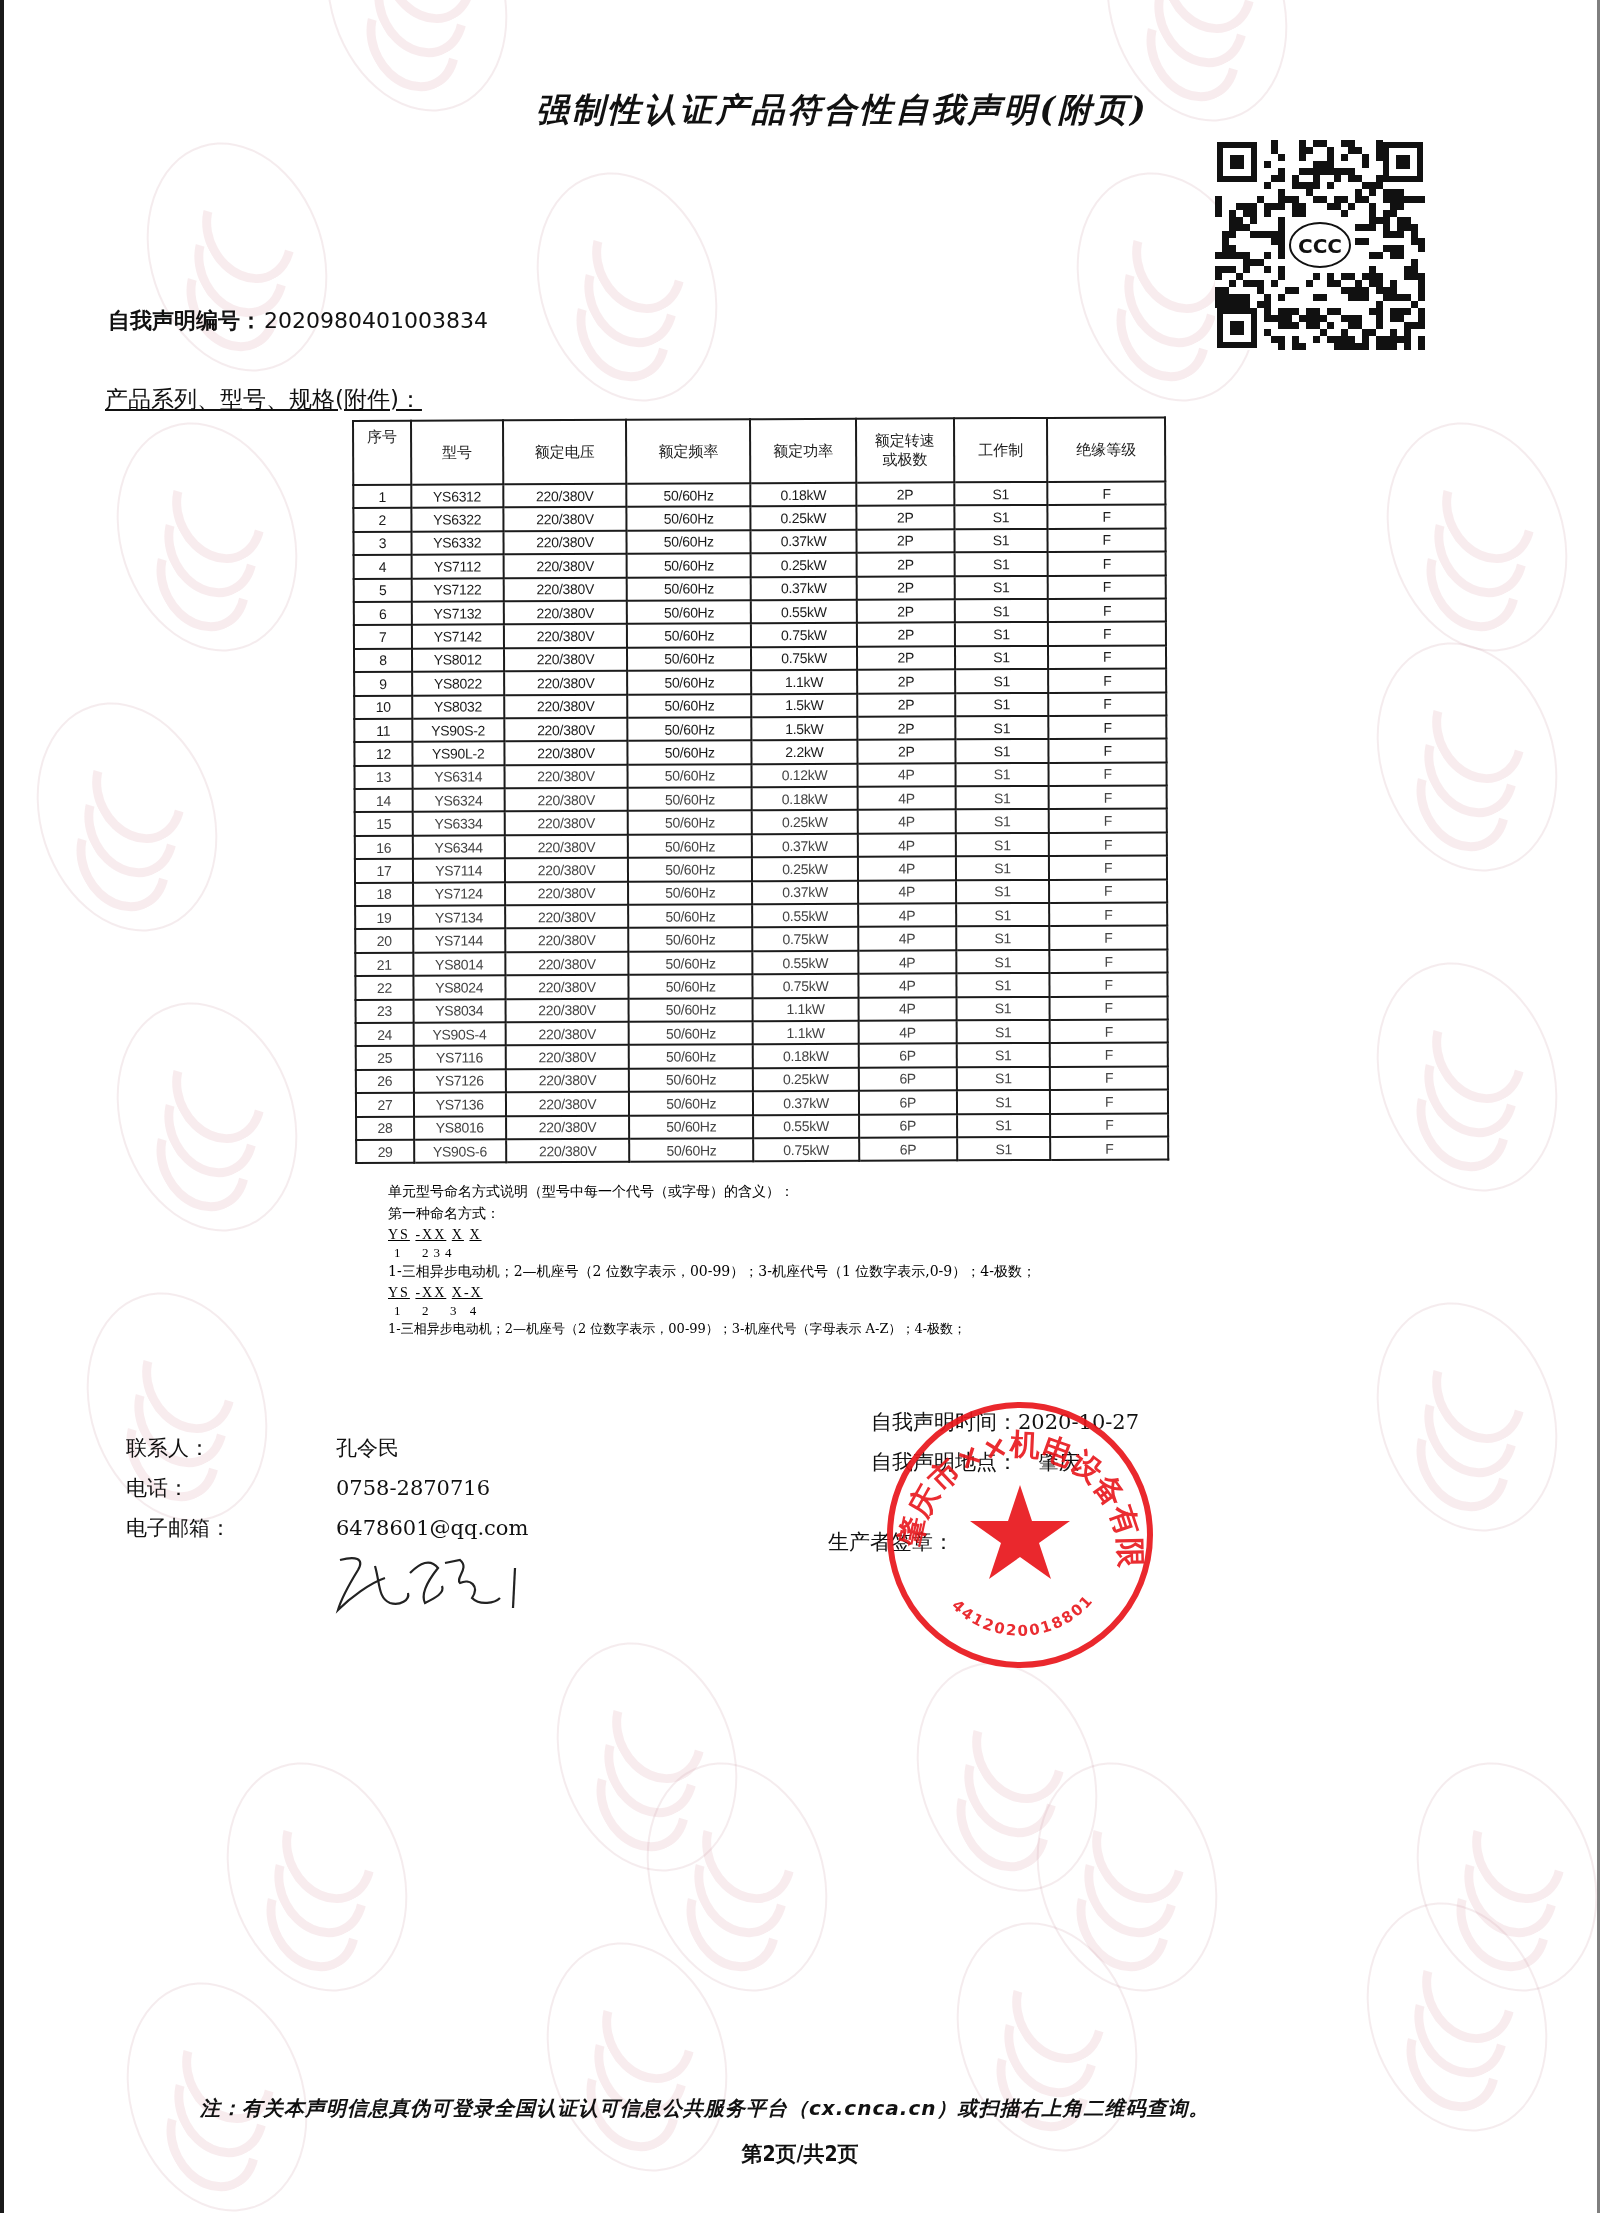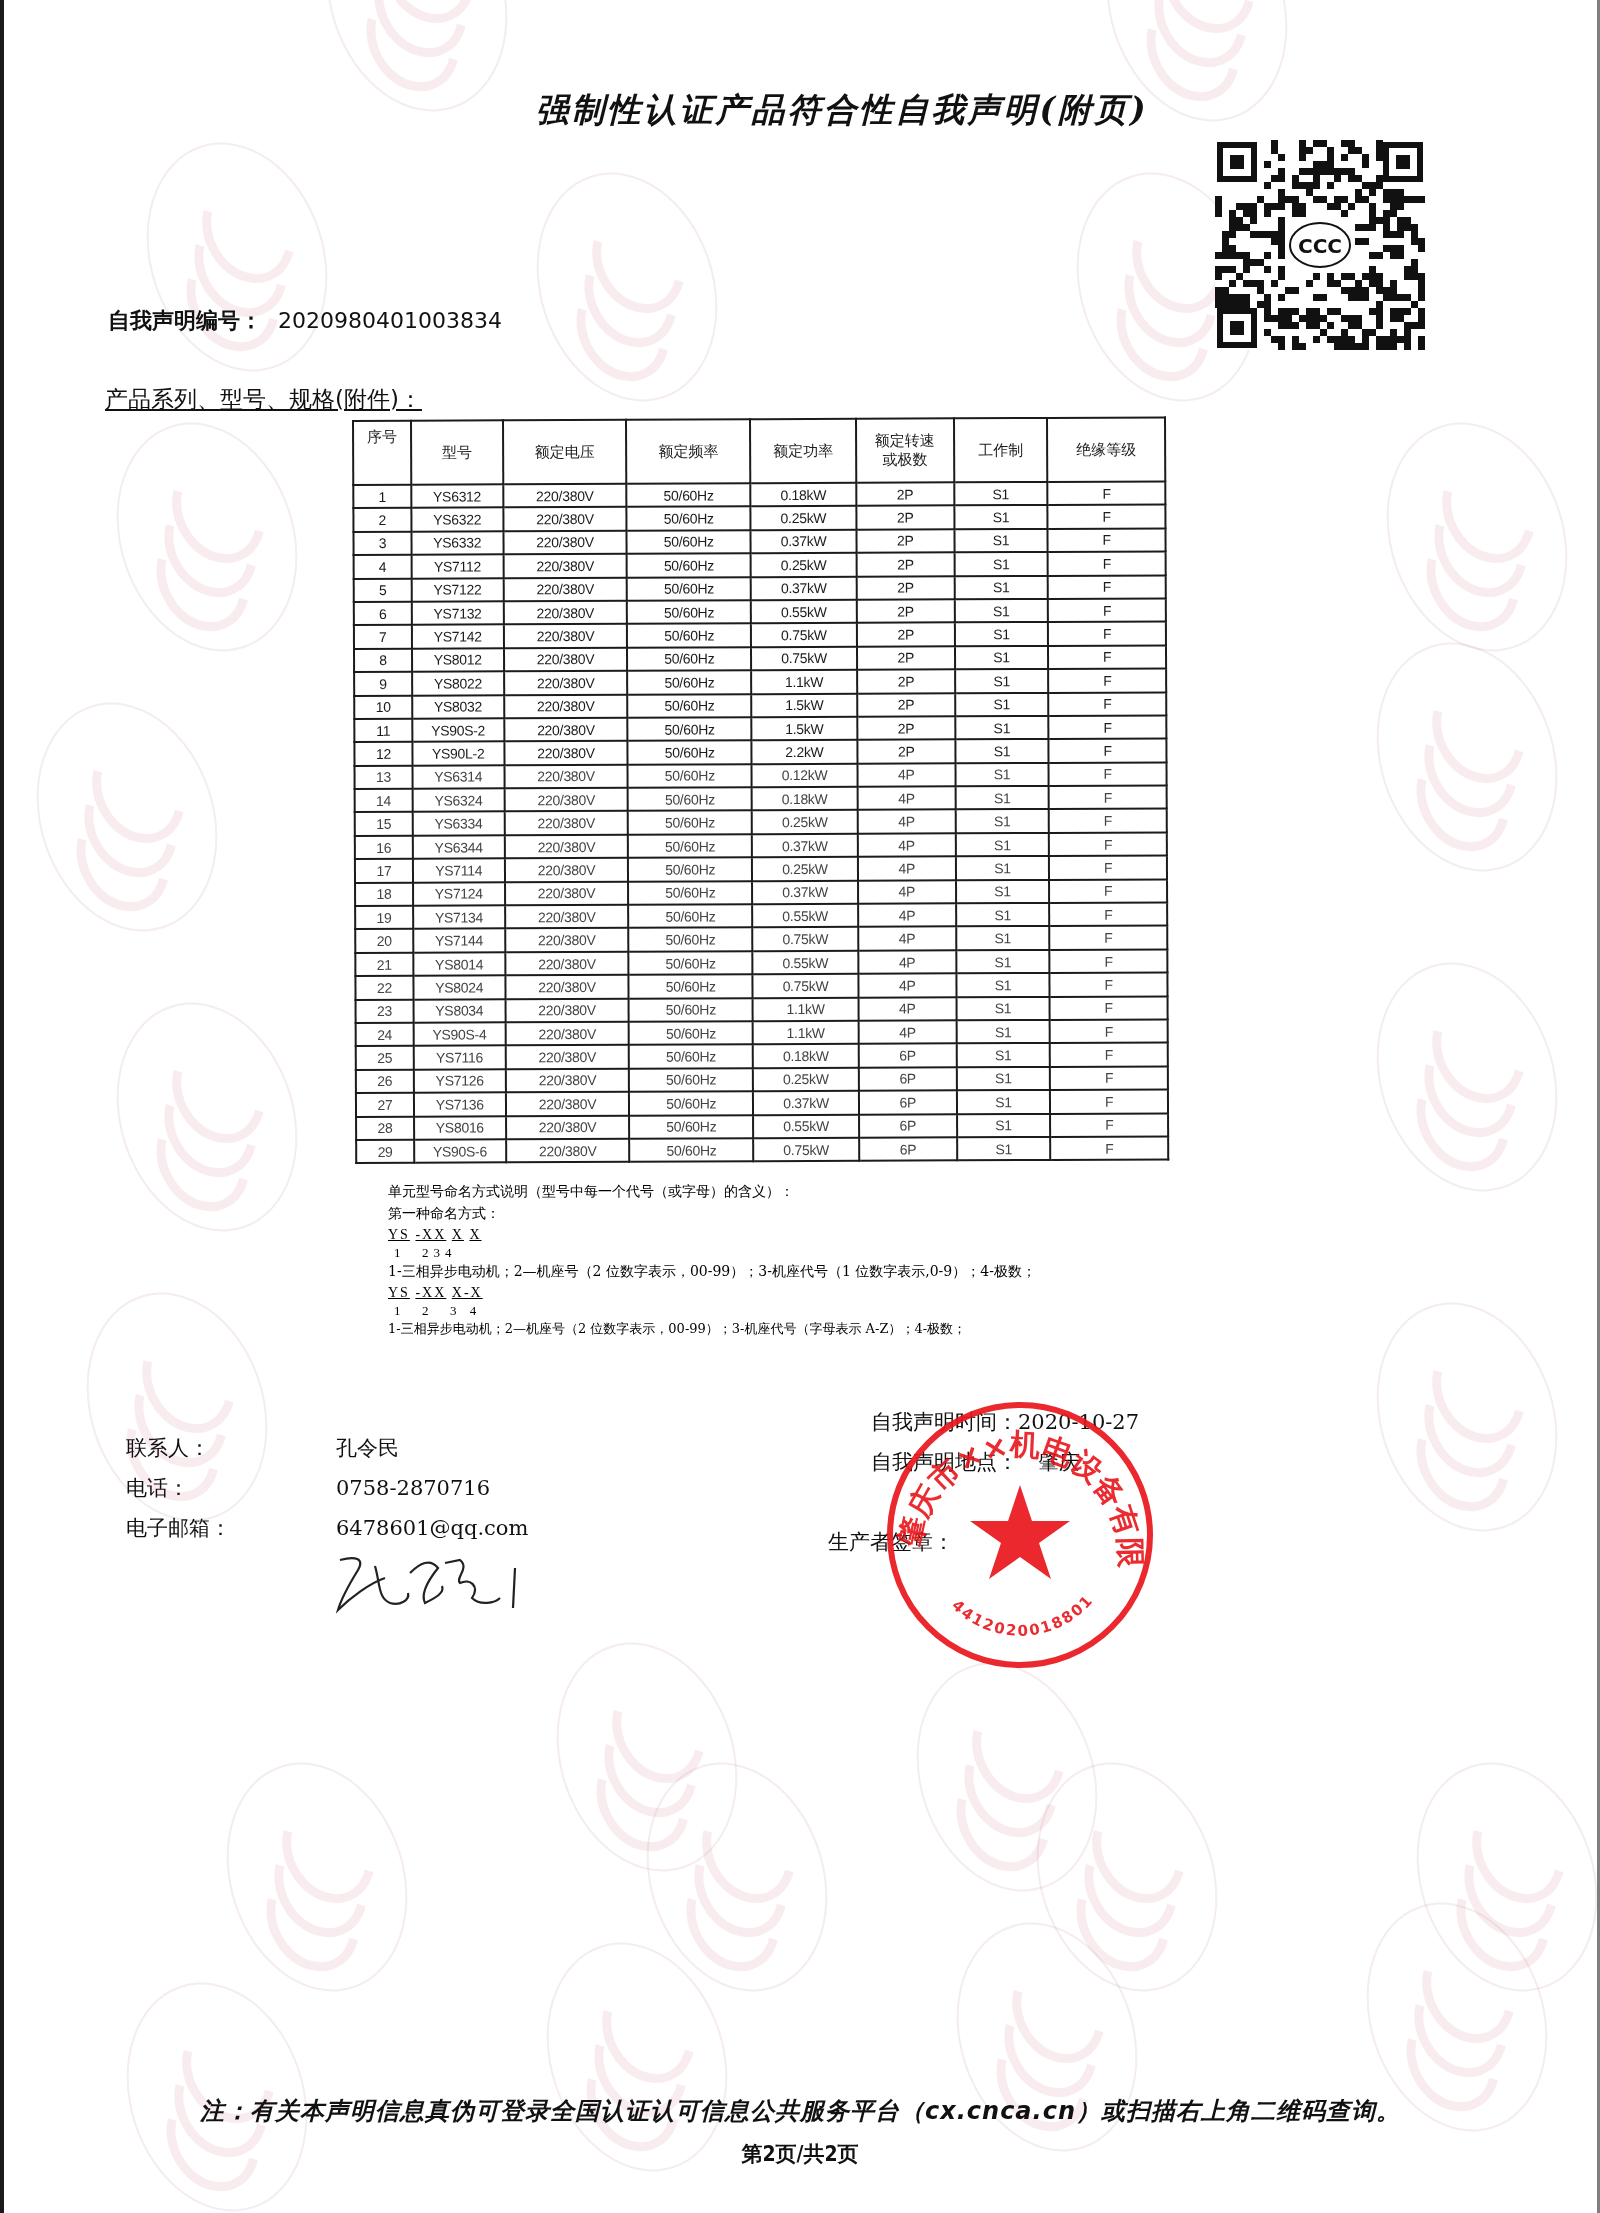--- a/index.html
+++ b/index.html
@@ -21,21 +21,21 @@
 
   .title {
     position: absolute; top: 88px; left: 0; width: 1600px; text-align: center;
     font-size: 33px; font-weight: bold; font-style: italic; letter-spacing: 3px;
     padding-left: 84px; box-sizing: border-box;
   }
   .qr { position: absolute; left: 1215px; top: 140px; width: 210px; height: 210px; background: #fff; }
   .qr svg { width: 210px; height: 210px; display: block; }
 
   .decl-no { position: absolute; left: 108px; top: 306px; font-family: "DejaVu Sans", "Liberation Sans", sans-serif; font-size: 22px; font-weight: bold; }
-  .decl-no .num { font-weight: normal; margin-left: 16px; }
+  .decl-no .num { font-weight: normal; margin-left: 2px; }
   .spec-label { position: absolute; left: 105px; top: 384px; font-family: "DejaVu Sans", "Liberation Sans", sans-serif; font-size: 23px; text-decoration: underline; }
 
   table.spec {
     position: absolute; left: 352px; top: 420px; width: 814px;
     border-collapse: collapse; font-family: "Liberation Sans Narrow", "DejaVu Sans Condensed", "Liberation Sans", sans-serif;
     transform: rotate(-0.25deg); transform-origin: left top;
   }
   table.spec th, table.spec td { border: 2px solid #1b1b1b; text-align: center; padding: 0; color: #1c1c1c; }
   table.spec th { height: 56px; font-size: 15px; font-weight: normal; line-height: 19px; }
   table.spec th.c0 { vertical-align: top; padding-top: 6px; }
@@ -54,21 +54,21 @@
   .signature { position: absolute; left: 330px; top: 1548px; width: 200px; height: 70px; }
 
   .decl-info { position: absolute; left: 828px; top: 1402px; font-size: 21px; line-height: 40px; }
   .decl-info .row { display: flex; text-align: right; }
   .decl-info .lbl { width: 190px; }
   .producer { position: absolute; left: 828px; top: 1528px; font-size: 21px; }
 
   .seal { position: absolute; left: 880px; top: 1395px; width: 280px; height: 280px; }
 
   .note {
-    position: absolute; left: 200px; top: 2095px; width: 1300px; font-size: 24px; font-weight: bold; font-style: italic;
+    position: absolute; left: 200px; top: 2095px; width: 1300px; font-size: 20px; font-weight: bold; font-style: italic;
     letter-spacing: 1px; font-family: "DejaVu Sans", sans-serif;
   }
   .page-no { position: absolute; left: 0; width: 1600px; top: 2140px; text-align: center; font-size: 21px; font-weight: bold; font-family: "DejaVu Sans Condensed", "DejaVu Sans", sans-serif; }
 </style>
 </head>
 <body>
 
 <div class="edge-left"></div>
 <div class="edge-right"></div>
 

